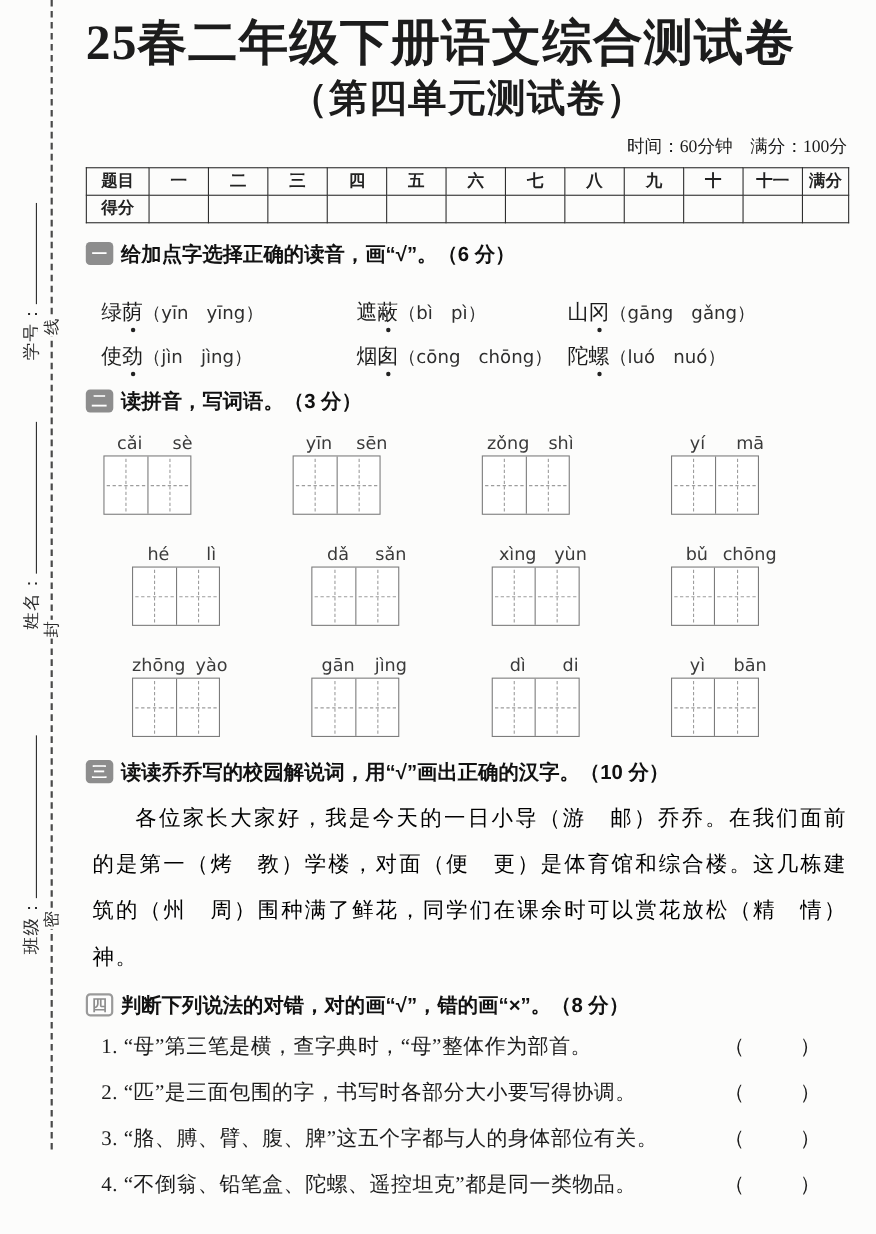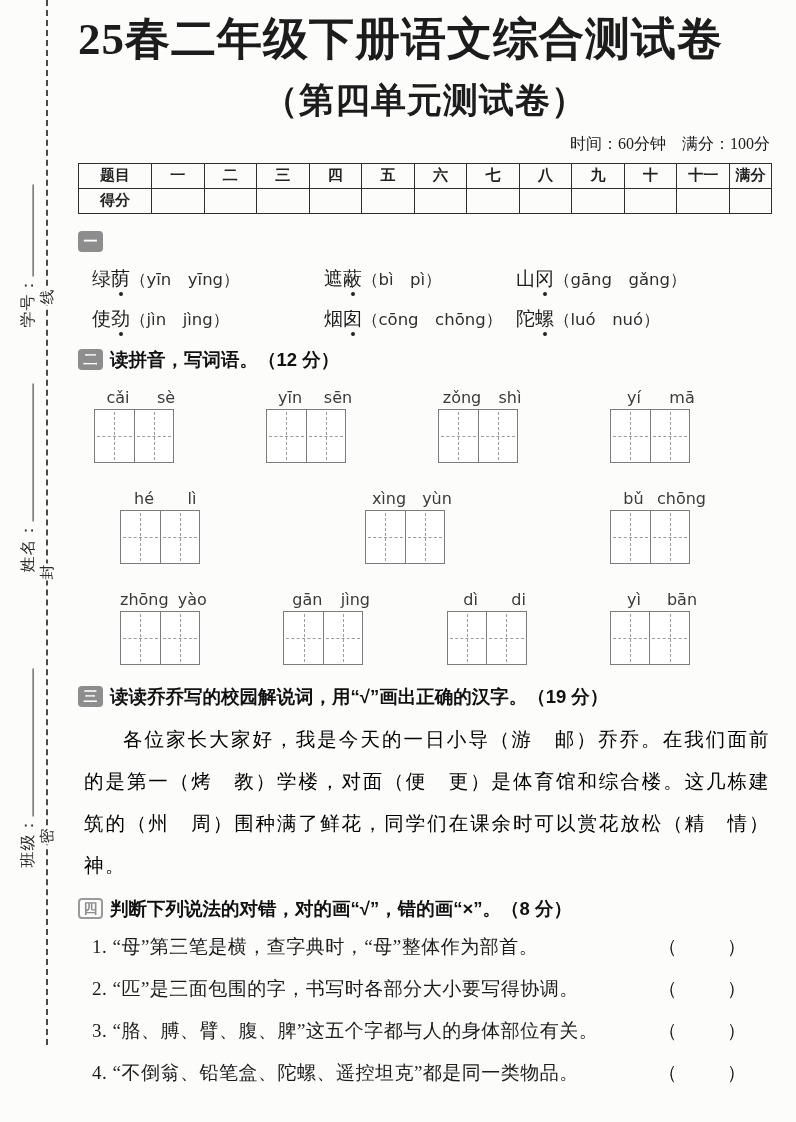--- a/index.html
+++ b/index.html
@@ -35,54 +35,54 @@
   .sc1{ top:297px; } .sc2{ top:572px; } .sc3{ top:836px; }
 
   
   .content { position:absolute; left:78px; top:0; width:694px; }
 
   .title {
     margin:16px 0 0 0; text-align:left;
     font-size:45px; font-weight:900; letter-spacing:1px; line-height:1.06;
   }
   .subtitle {
-    margin:13px 0 0 0; text-align:center;
+    margin:2px 0 0 0; text-align:center;
     font-size:35px; font-weight:900; letter-spacing:1px;
   }
   .meta { text-align:right; font-size:16px; margin:10px 2px 8px 0; }
 
   table.score {
     width:100%; border-collapse:collapse; table-layout:fixed;
     font-size:15px;
   }
   table.score td {
     border:1.3px solid #2f2f2f; height:25px; text-align:center; vertical-align:middle;
     font-weight:600; color:#222;
   }
-  table.score td.c-first { width:73px; }
+  table.score td.c-first { width:57px; }
   table.score td.c-last  { width:42px; }
 
   .sec-head {
     display:flex; align-items:flex-start; gap:7px;
     font-family:"Liberation Sans", sans-serif;
     font-size:18.5px; font-weight:700; color:#111;
     margin:16px 0 0 0; line-height:1.3;
   }
   .sec-icon {
     flex:0 0 auto; width:25px; height:21px; margin-top:1px;
     background:#8d8d8d; color:#fff; border-radius:4px;
     display:flex; align-items:center; justify-content:center;
     font-size:14px; font-weight:700;
   }
   .sec-icon.outline { background:#fdfdfd; color:#8d8d8d; border:2px solid #9a9a9a; }
 
   
   .s1-grid {
     display:grid; grid-template-columns:232px 192px auto;
-    row-gap:14px; margin:14px 0 0 14px; font-size:19px;
+    row-gap:14px; margin:28px 0 0 14px; font-size:19px;
   }
   .s1-item { white-space:nowrap; }
   .dotchar { position:relative; }
   .dotchar::after {
     content:""; position:absolute; left:50%; bottom:-7px;
     width:4px; height:4px; border-radius:50%; background:#222;
     transform:translateX(-50%);
   }
   .py { font-family:"DejaVu Sans", sans-serif; font-size:16.5px; color:#2e2e2e; }
 
@@ -180,33 +180,34 @@
       <td></td>
       <td></td>
       <td></td>
       <td class="c-last"></td>
     </tr>
   </tbody>
     </table>
 
   <div class="sec-head">
     <span class="sec-icon">一</span>
+    <span>给加点字选择正确的读音，画“√”。（6 分）</span>
   </div>
   <div class="s1-grid">
     <div class="s1-item"><span>绿</span><span class="dotchar">荫</span><span class="py">（yīn　yīng）</span></div>
     <div class="s1-item"><span>遮</span><span class="dotchar">蔽</span><span class="py">（bì　pì）</span></div>
     <div class="s1-item"><span>山</span><span class="dotchar">冈</span><span class="py">（gāng　gǎng）</span></div>
     <div class="s1-item"><span>使</span><span class="dotchar">劲</span><span class="py">（jìn　jìng）</span></div>
     <div class="s1-item"><span>烟</span><span class="dotchar">囱</span><span class="py">（cōng　chōng）</span></div>
     <div class="s1-item"><span>陀</span><span class="dotchar">螺</span><span class="py">（luó　nuó）</span></div>
   </div>
 
   <div class="sec-head">
     <span class="sec-icon">二</span>
-    <span>读拼音，写词语。（12 分）</span>
+    <span>读拼音，写词语。（3 分）</span>
   </div>
 
   <div class="w-row">
     <div class="w-col">
       <div class="py-label">
           <span>cǎi</span>
           <span>sè</span>
         </div>
       <div class="tian">
           <div class="tcell"></div>
@@ -251,20 +252,30 @@
           <span>hé</span>
           <span>lì</span>
         </div>
       <div class="tian">
           <div class="tcell"></div>
           <div class="tcell"></div>
         </div>
     </div>
     <div class="w-col">
       <div class="py-label">
+          <span>dǎ</span>
+          <span>sǎn</span>
+        </div>
+      <div class="tian">
+          <div class="tcell"></div>
+          <div class="tcell"></div>
+        </div>
+    </div>
+    <div class="w-col">
+      <div class="py-label">
           <span>xìng</span>
           <span>yùn</span>
         </div>
       <div class="tian">
           <div class="tcell"></div>
           <div class="tcell"></div>
         </div>
     </div>
     <div class="w-col">
       <div class="py-label">
@@ -316,21 +327,21 @@
         </div>
       <div class="tian">
           <div class="tcell"></div>
           <div class="tcell"></div>
         </div>
     </div>
   </div>
 
   <div class="sec-head" style="margin-top:20px;">
     <span class="sec-icon">三</span>
-    <span>读读乔乔写的校园解说词，用“√”画出正确的汉字。（19 分）</span>
+    <span>读读乔乔写的校园解说词，用“√”画出正确的汉字。（10 分）</span>
   </div>
   <p class="passage">各位家长大家好，我是今天的一日小导（游　邮）乔乔。在我们面前的是第一（烤　教）学楼，对面（便　更）是体育馆和综合楼。这几栋建筑的（州　周）围种满了鲜花，同学们在课余时可以赏花放松（精　情）神。</p>
 
   <div class="sec-head" style="margin-top:10px;">
     <span class="sec-icon outline">四</span>
     <span>判断下列说法的对错，对的画“√”，错的画“×”。（8 分）</span>
   </div>
   <div class="judge-list">
     <div class="judge-row">
       <span class="judge-text">1. “母”第三笔是横，查字典时，“母”整体作为部首。</span>

